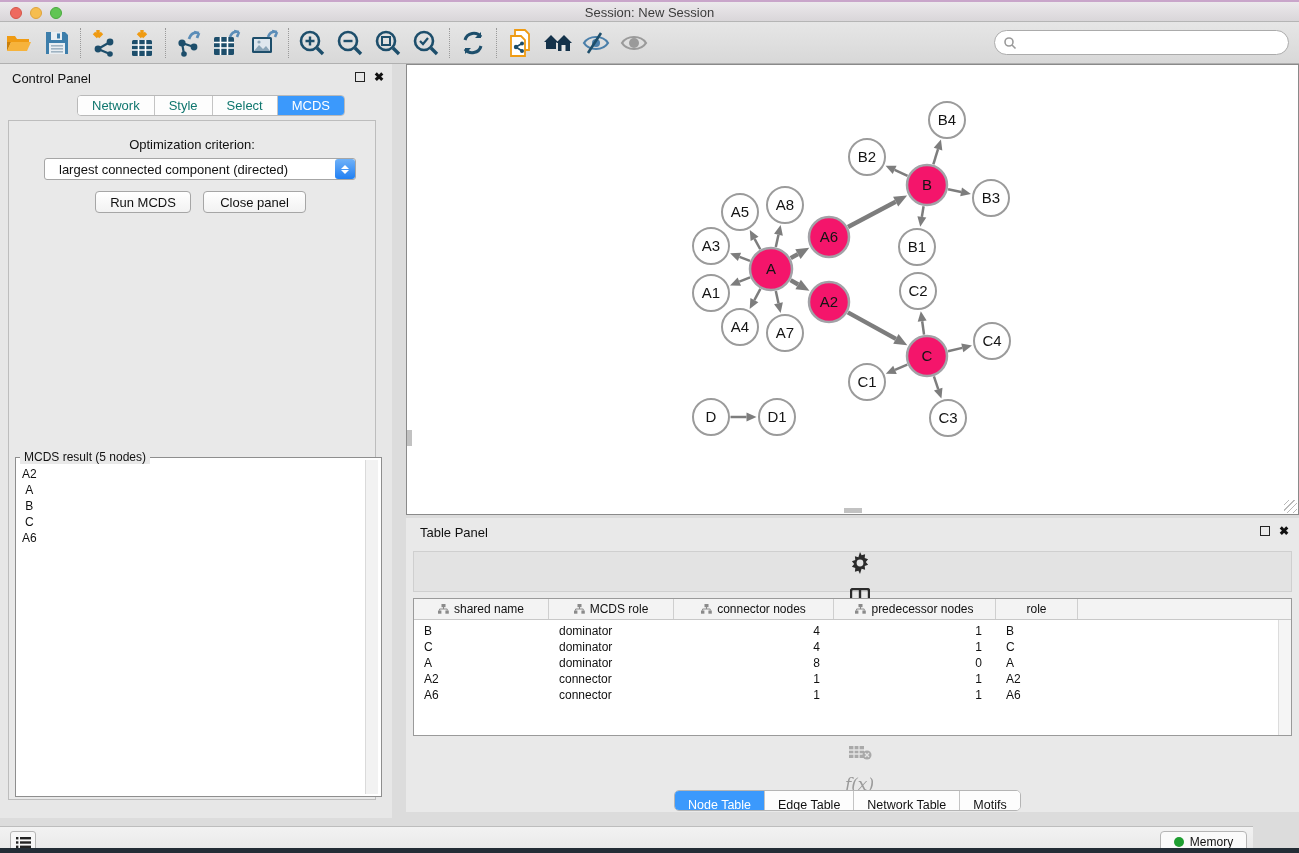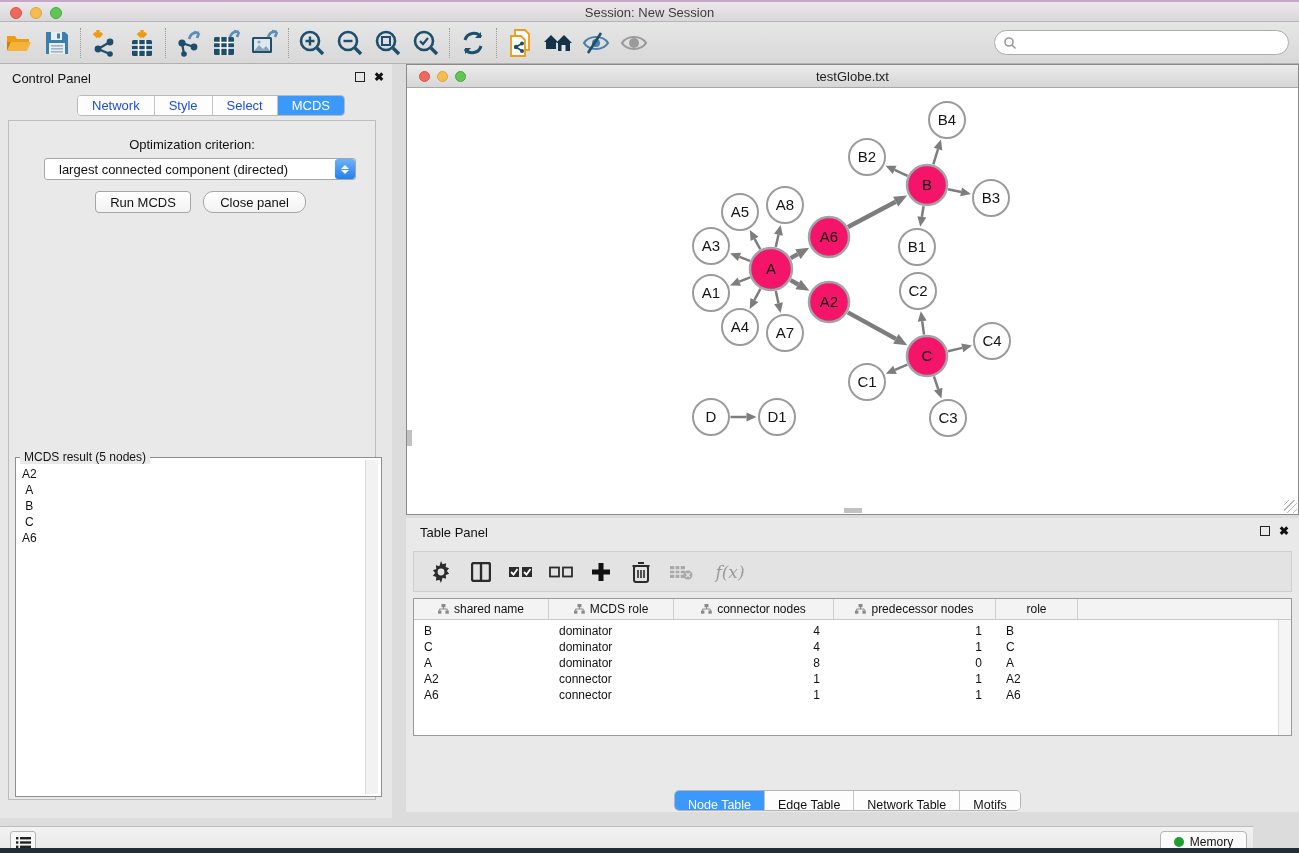--- a/index.html
+++ b/index.html
@@ -27,21 +27,21 @@
   
   .cpanel { position:absolute; left:0; top:64px; width:392px; height:754px; background:#e7e7e7; }
   .panelhead { position:relative; height:28px; }
   .panelhead .ptitle { position:absolute; left:12px; top:7px; font-size:13px; color:#111; }
   .winbtns { position:absolute; right:8px; top:8px; display:flex; gap:9px; align-items:center; }
   .floatbox { width:10px; height:10px; border:1.6px solid #222; background:transparent; }
   .closex { font-size:12px; font-weight:bold; color:#111; line-height:10px; }
 
   .cp-tabs { position:absolute; left:77px; top:31px; height:21px; display:flex; border:1px solid #b9b9b9;
     border-radius:4px; overflow:hidden; background:#fff; }
-  .cp-tab { font-size:13px; padding:2px 14px; background:#fdfdfd; color:#1d4ed8; border-right:1px solid #c4c4c4;
+  .cp-tab { font-size:13px; padding:2px 14px; background:#fdfdfd; color:#0f766e; border-right:1px solid #c4c4c4;
     display:flex; align-items:center; }
   .cp-tab:last-child { border-right:none; }
   .cp-tab.active { background:#3b99fc; color:#fff; }
 
   .cp-body { position:absolute; left:8px; top:56px; width:368px; height:680px; background:#e9e9e9; border:1px solid #bdbdbd; }
   .crit-label { position:absolute; left:0; width:100%; top:16px; text-align:center; font-size:13px; color:#111; }
   .dropdown { position:absolute; left:35px; top:37px; width:312px; height:22px; background:#fff; border:1px solid #a6a6a6;
     border-radius:3px; display:flex; align-items:center; }
   .dropdown .ddtext { font-size:13px; padding-left:14px; color:#111; flex:1; white-space:nowrap; overflow:hidden; }
   .ddstep { width:20px; height:20px; margin-right:0px; border-radius:3px; background:linear-gradient(#6fb1f8,#2180f3);
@@ -64,21 +64,21 @@
   .tl2 { position:absolute; top:6px; width:11px; height:11px; border-radius:50%; }
   .canvas { position:absolute; left:0; top:23px; width:891px; height:426px; background:#fff; overflow:hidden; }
   .scrollnub-v { position:absolute; left:0px; top:342px; width:5px; height:16px; background:#c2c2c2; }
   .scrollnub-h { position:absolute; left:437px; top:420px; width:18px; height:5px; background:#c2c2c2; }
   .gripper { position:absolute; right:1px; bottom:1px; width:13px; height:13px;
     background:repeating-linear-gradient(135deg,transparent 0 3px,#b9b9b9 3px 4px); }
 
   
   .tpanel { position:absolute; left:406px; top:518px; width:893px; height:294px; background:#e9e9e9; }
   .tp-toolbar { position:absolute; left:7px; top:33px; width:879px; height:41px; background:#e3e3e3;
-    border:1px solid #cfcfcf; display:flex; align-items:center; gap:14px; padding-left:14px; }
+    border:1px solid #cfcfcf; display:flex; align-items:center; gap:14px; padding-left:14px;flex-direction:column; }
   .tico { display:flex; align-items:center; justify-content:center; width:26px; height:28px; }
   .table { position:absolute; left:7px; top:80px; width:879px; height:138px; background:#fff; border:1px solid #9a9a9a; overflow:hidden; }
   .thead { display:flex; height:21px; background:#f3f3f3; border-bottom:1px solid #c8c8c8; }
   .th { display:flex; align-items:center; justify-content:center; gap:5px; font-size:12px; color:#111;
     border-right:1px solid #cfcfcf; }
   .trow { display:flex; height:16px; font-size:12px; color:#111; }
   .td { padding-left:10px; display:flex; align-items:center; }
   .td.num { justify-content:flex-end; padding-right:14px; }
   .tbl-track { position:absolute; right:0; top:21px; bottom:0; width:13px; background:#f5f5f5; border-left:1px solid #dcdcdc; }
 
@@ -278,42 +278,36 @@
     <div class="cp-body">
       <div class="crit-label">Optimization criterion:</div>
       <div class="dropdown">
         <span class="ddtext">largest connected component (directed)</span>
         <span class="ddstep">
             <span class="chev up"></span>
             <span class="chev down"></span>
           </span>
       </div>
       <div class="btn" style="left:86px; width:96px;">Run MCDS</div>
-      <div class="btn" style="left:194px; width:103px;border-radius:10px;">Close panel</div>
+      <div class="btn" style="left:194px; width:103px;">Close panel</div>
       <div class="fieldset">
         <span class="legend">MCDS result (5 nodes)</span>
         <div class="fs-track"></div>
         <div class="fs-list">
           <div>A2</div>
           <div>A</div>
           <div>B</div>
           <div>C</div>
           <div>A6</div>
         </div>
       </div>
     </div>
   </div>
 
   <div class="netwin">
-    <div class="netbar">
-      <span class="tl2" style="left:12px; background:#ee6a5f; border:1px solid #d55549;"></span>
-      <span class="tl2" style="left:30px; background:#f5bd4f; border:1px solid #dfa33b;"></span>
-      <span class="tl2" style="left:48px; background:#61c554; border:1px solid #4aa93e;"></span>
-      <div class="title">testGlobe.txt</div>
-    </div>
     <div class="canvas">
       <svg id="graph-svg" width="891" height="426" viewBox="0 0 891 426">
           <line x1="353.25013119452535" y1="161.23411219638533" x2="347.5720443807545" y2="150.79375902267765" stroke="#7d7d7d" stroke-width="2.5"></line>
           <polygon points="342.79432491165466,142.0089199988489 351.5252219414774,148.6437852615827 343.6188668200316,152.9437327837726" fill="#7d7d7d"></polygon>
           <line x1="368.8081797731222" y1="159.0197496085841" x2="371.4822451964343" y2="146.79545053058598" stroke="#7d7d7d" stroke-width="2.5"></line>
           <polygon points="373.6192139844886,137.02645035662337 375.87829527471746,147.75708648521044 367.0861951181511,145.83381457596153" fill="#7d7d7d"></polygon>
           <line x1="342.99071236070387" y1="172.94643973826982" x2="332.4792565777125" y2="168.91704835478978" stroke="#7d7d7d" stroke-width="2.5"></line>
           <polygon points="323.141795404692,165.33768823846526 334.08996863005854,164.71519082693055 330.8685445253664,173.11890588264902" fill="#7d7d7d"></polygon>
           <line x1="343.1092744550817" y1="189.35629021796734" x2="332.3185390720004" y2="193.67258437119983" stroke="#7d7d7d" stroke-width="2.5"></line>
           <polygon points="323.03377216314783,197.38649113474088 330.64728102840695,189.49443926221616 333.9897971155939,197.8507294801835" fill="#7d7d7d"></polygon>

